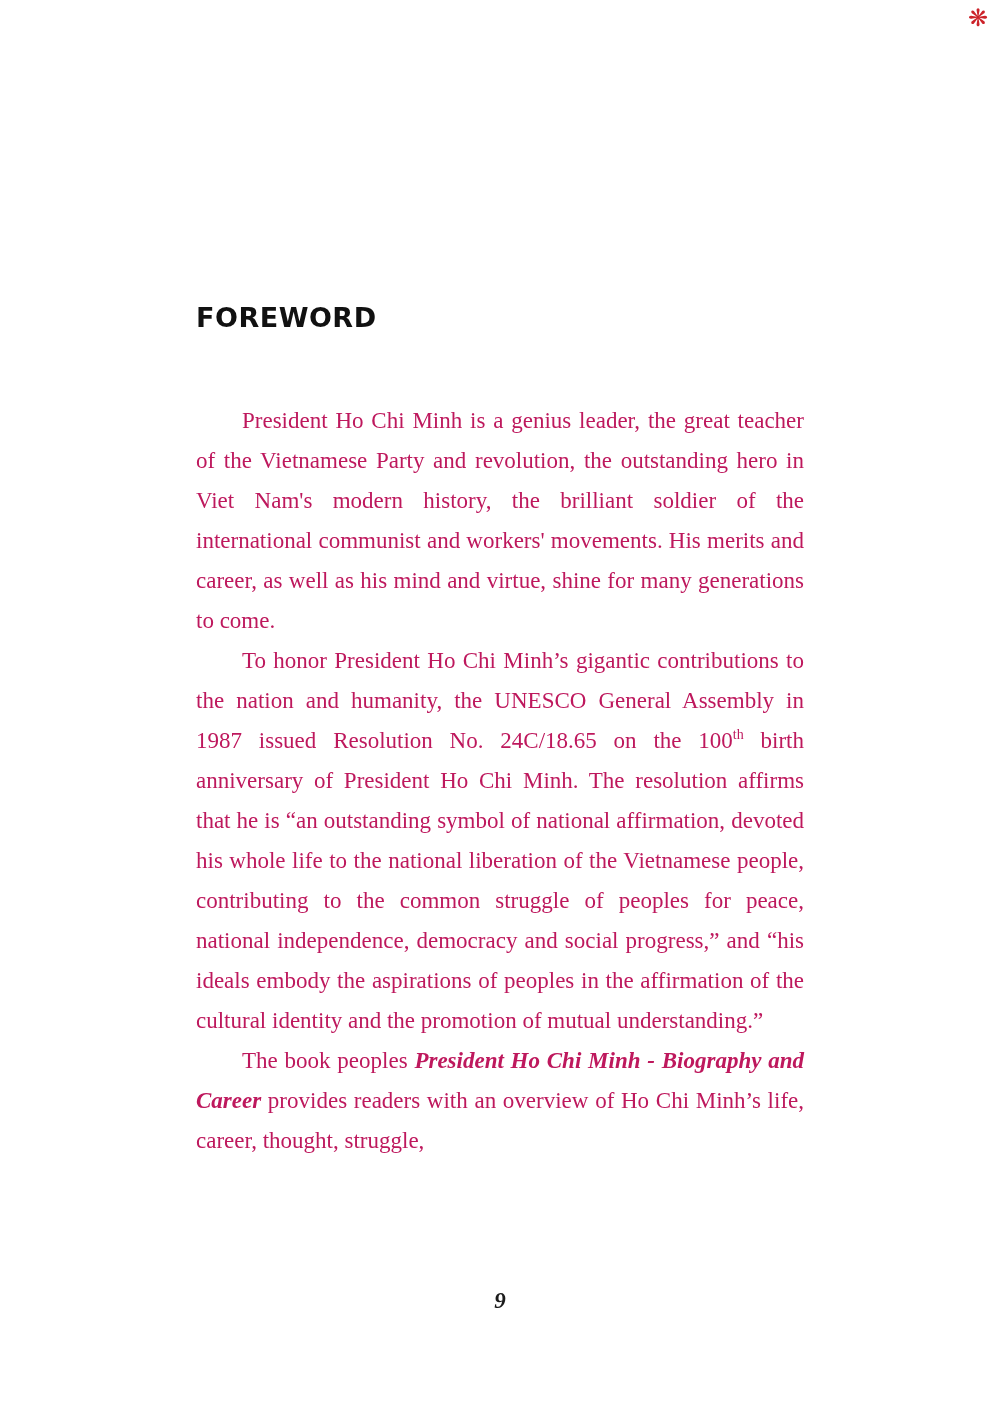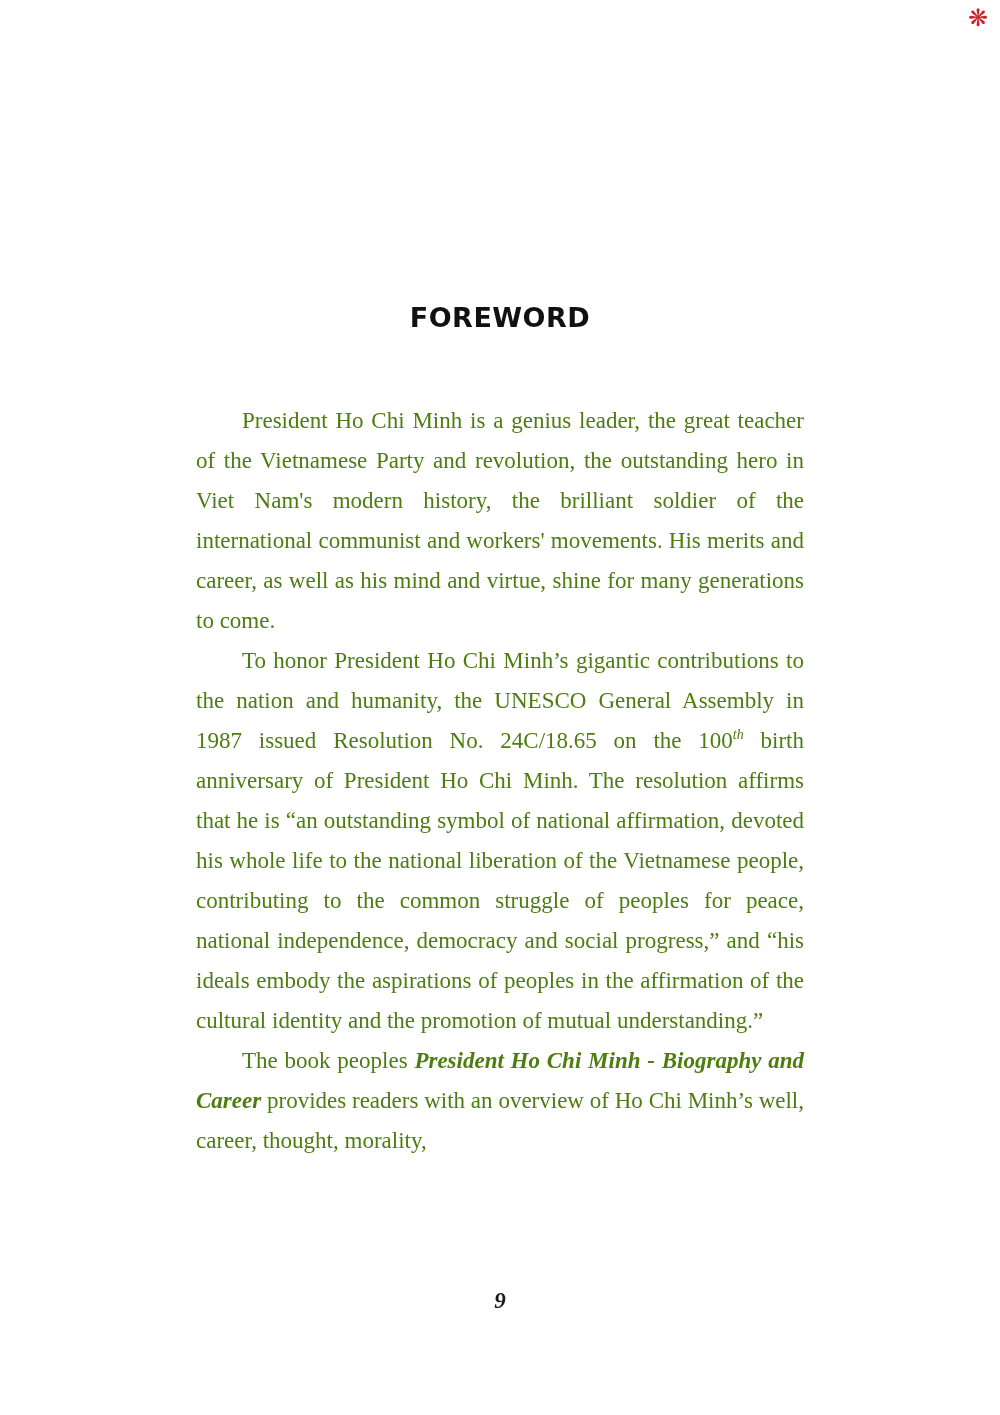--- a/index.html
+++ b/index.html
@@ -27,40 +27,38 @@
     font-family: "DejaVu Sans", sans-serif;
   }
   .content {
     position: absolute;
     left: 196px;
     width: 608px;
     top: 302px;
   }
   .foreword-heading {
     margin: 0 0 68px 0;
-    text-align: center;
     font-family: "DejaVu Sans", sans-serif;
     font-weight: 800;
     font-size: 27px;
     letter-spacing: 0.5px;
     color: #111111;
   }
   .body-text p {
     margin: 0;
     font-size: 23px;
     line-height: 40px;
     text-align: justify;
     text-indent: 46px;
-    color: #4d7c0f;
+    color: #be185d;
   }
   .body-text sup {
     font-size: 14px;
     line-height: 0;
     vertical-align: super;
-    font-style: italic;
   }
   .book-title {
     font-weight: bold;
     font-style: italic;
   }
   .page-number {
     position: absolute;
     left: 0;
     width: 100%;
     top: 1288px;
@@ -81,21 +79,21 @@
   <div class="content">
 
     <h1 class="foreword-heading">FOREWORD</h1>
 
     <div class="body-text">
 
       <p>President Ho Chi Minh is a genius leader, the great teacher of the Vietnamese Party and revolution, the outstanding hero in Viet Nam's modern history, the brilliant soldier of the international communist and workers' movements. His merits and career, as well as his mind and virtue, shine for many generations to come.</p>
 
       <p><span>To honor President Ho Chi Minh’s gigantic contributions to the nation and humanity, the UNESCO General Assembly in 1987 issued Resolution No. 24C/18.65 on the 100</span><sup>th</sup><span> birth anniversary of President Ho Chi Minh. The resolution affirms that he is “an outstanding symbol of national affirmation, devoted his whole life to the national liberation of the Vietnamese people, contributing to the common struggle of peoples for peace, national independence, democracy and social progress,” and “his ideals embody the aspirations of peoples in the affirmation of the cultural identity and the promotion of mutual understanding.”</span></p>
 
-      <p><span>The book peoples </span><span class="book-title">President Ho Chi Minh - Biography and Career</span><span> provides readers with an overview of Ho Chi Minh’s well, career, thought, morality,</span></p>
+      <p><span>The book peoples </span><span class="book-title">President Ho Chi Minh - Biography and Career</span><span> provides readers with an overview of Ho Chi Minh’s life, career, thought, struggle,</span></p>
 
     </div>
 
   </div>
 
   <div class="page-number">9</div>
 
 </div>
 
 </body></html>

